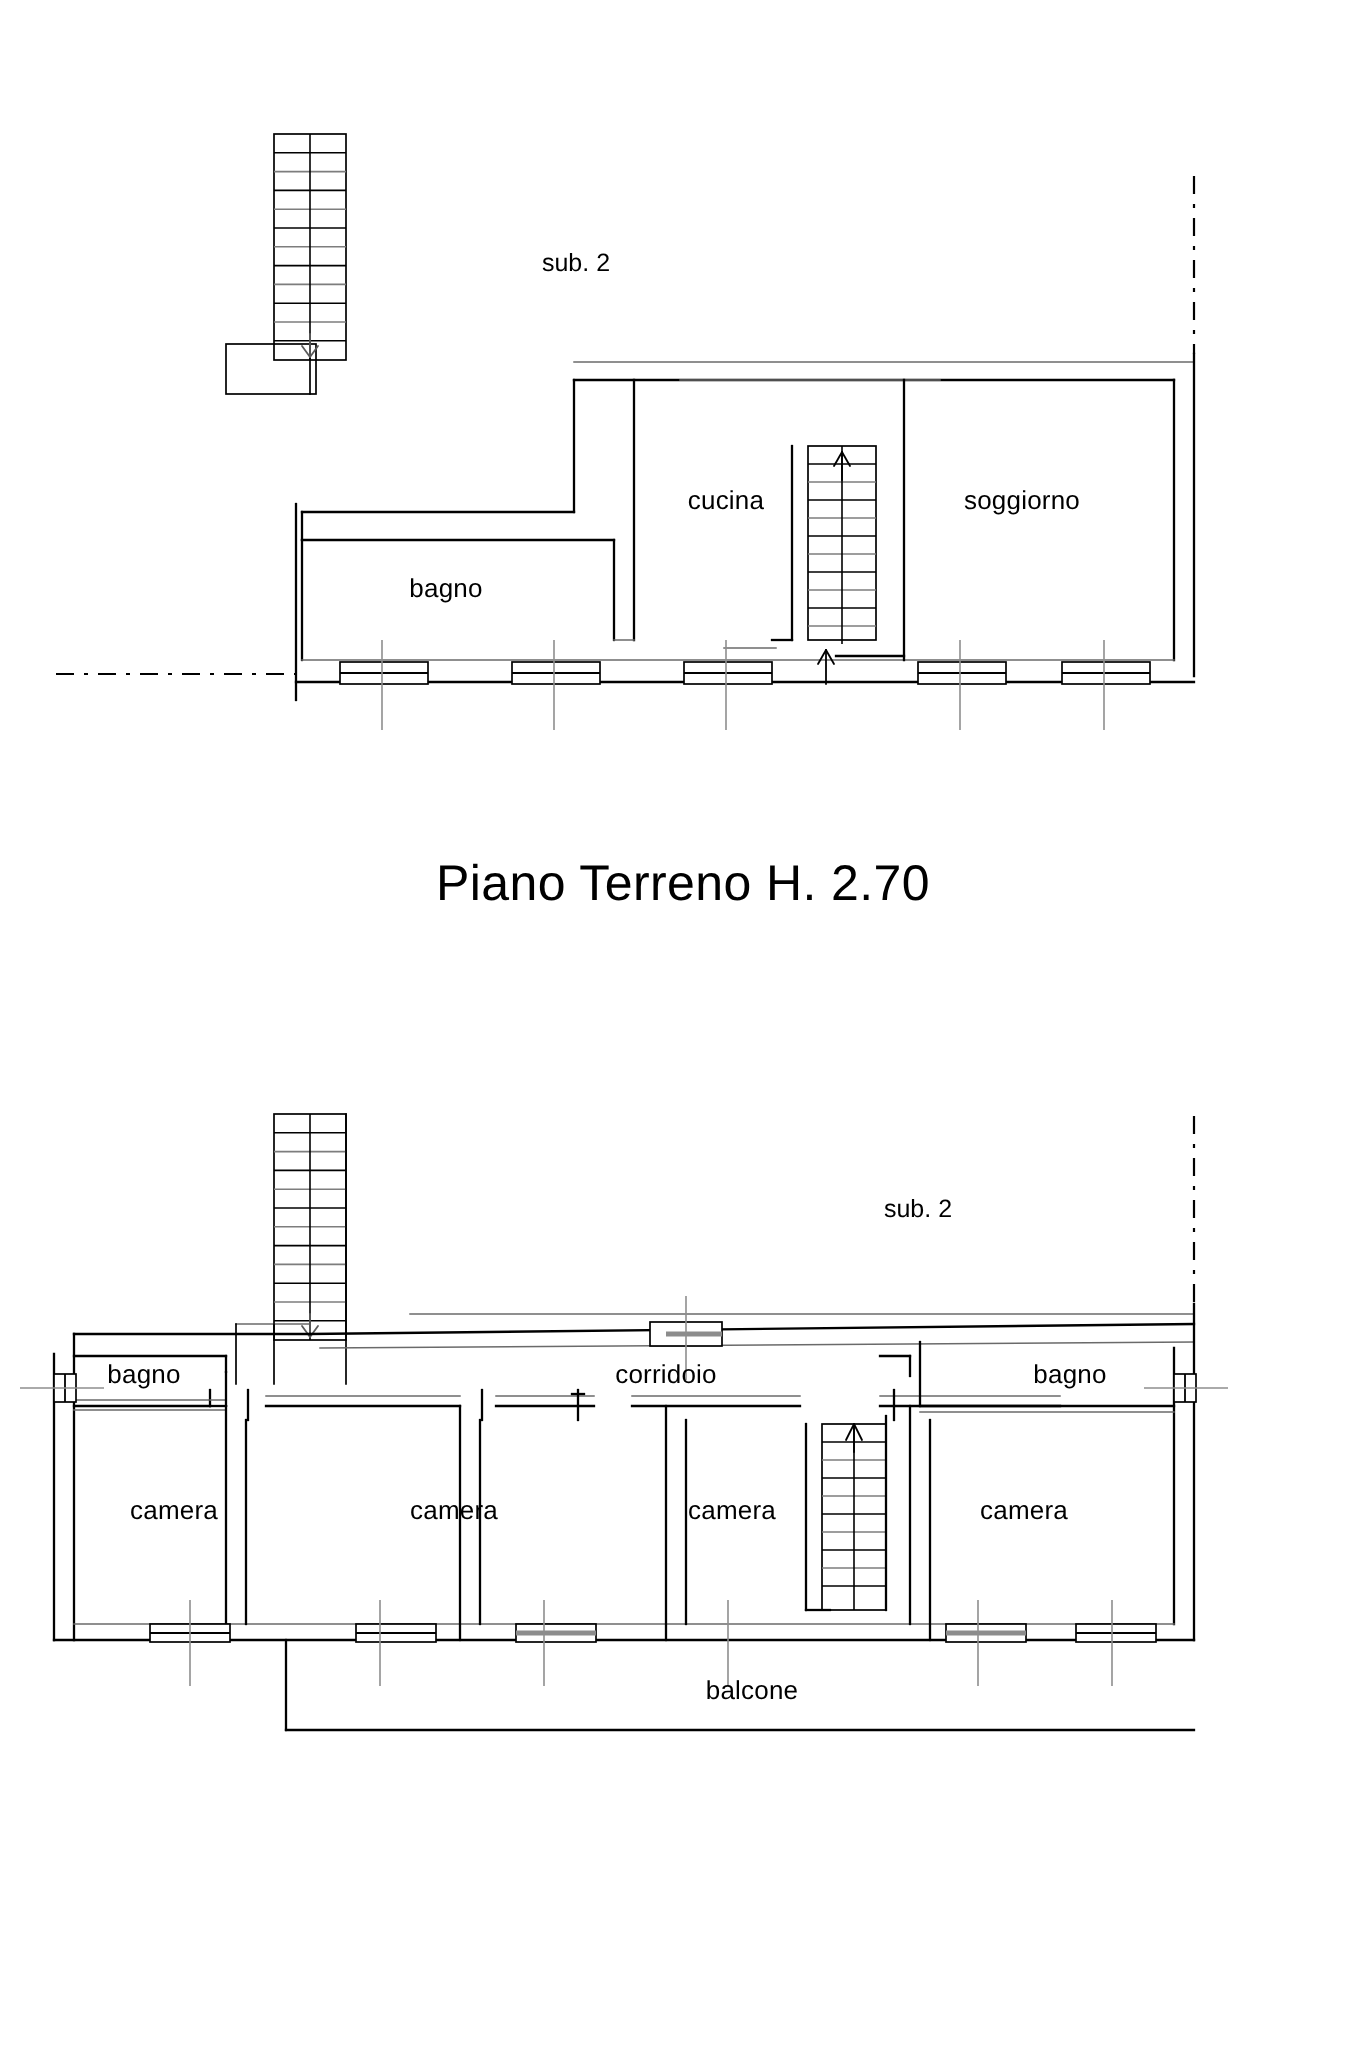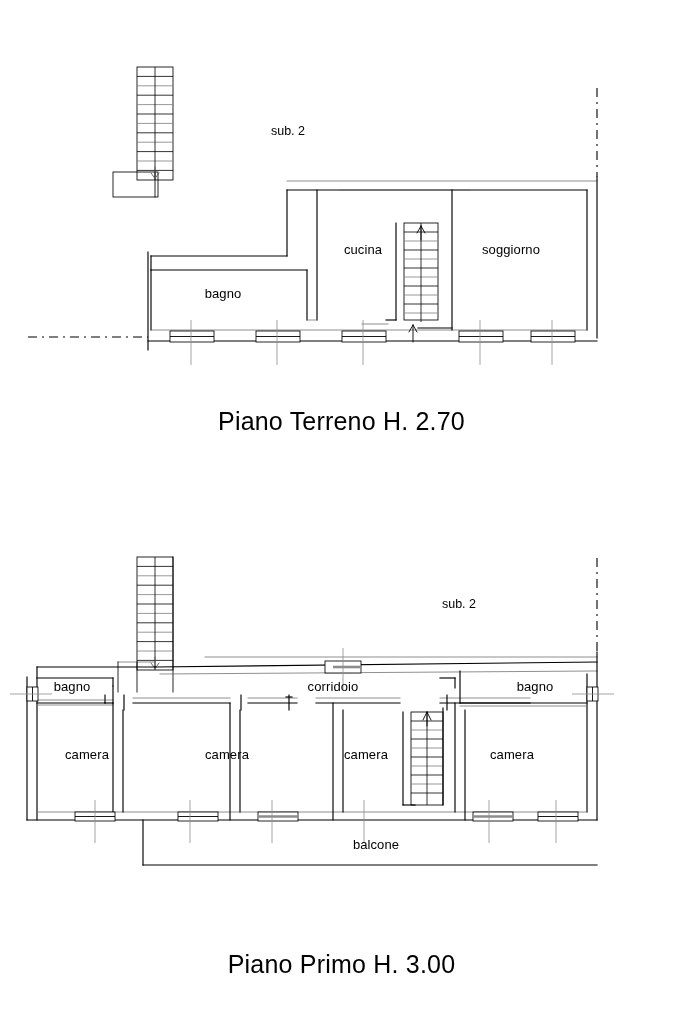--- a/index.html
+++ b/index.html
@@ -56,21 +56,21 @@
     position: absolute;
     left: 0;
     width: 100%;
     text-align: center;
     font-family: "Liberation Sans", sans-serif;
     font-size: 25px;
     color: #000000;
     letter-spacing: 0.2px;
     white-space: nowrap;
   }
-  #title-ground { top: 407px; }
+  #title-ground { top: 428px; }
   #title-first  { top: 950px; }
 </style>
 </head>
 <body>
 
 <div id="sheet">
 
   <svg class="plan" id="svg-ground" width="683" height="380" viewBox="0 0 683 380" style="position:absolute;left:0;top:20px;">
 
     <g>
@@ -359,15 +359,14 @@
     <text class="room-label" x="72" y="148">bagno</text>
     <text class="room-label" x="87" y="216">camera</text>
     <text class="room-label" x="227" y="216">camera</text>
     <text class="room-label" x="333" y="148">corridoio</text>
     <text class="room-label" x="366" y="216">camera</text>
     <text class="room-label" x="512" y="216">camera</text>
     <text class="room-label" x="535" y="148">bagno</text>
     <text class="room-label" x="376" y="306">balcone</text>
   </svg>
 
-  <div class="plan-title" id="title-first">Piano Primo H. 3.00</div>
 
 </div>
 
 </body></html>

